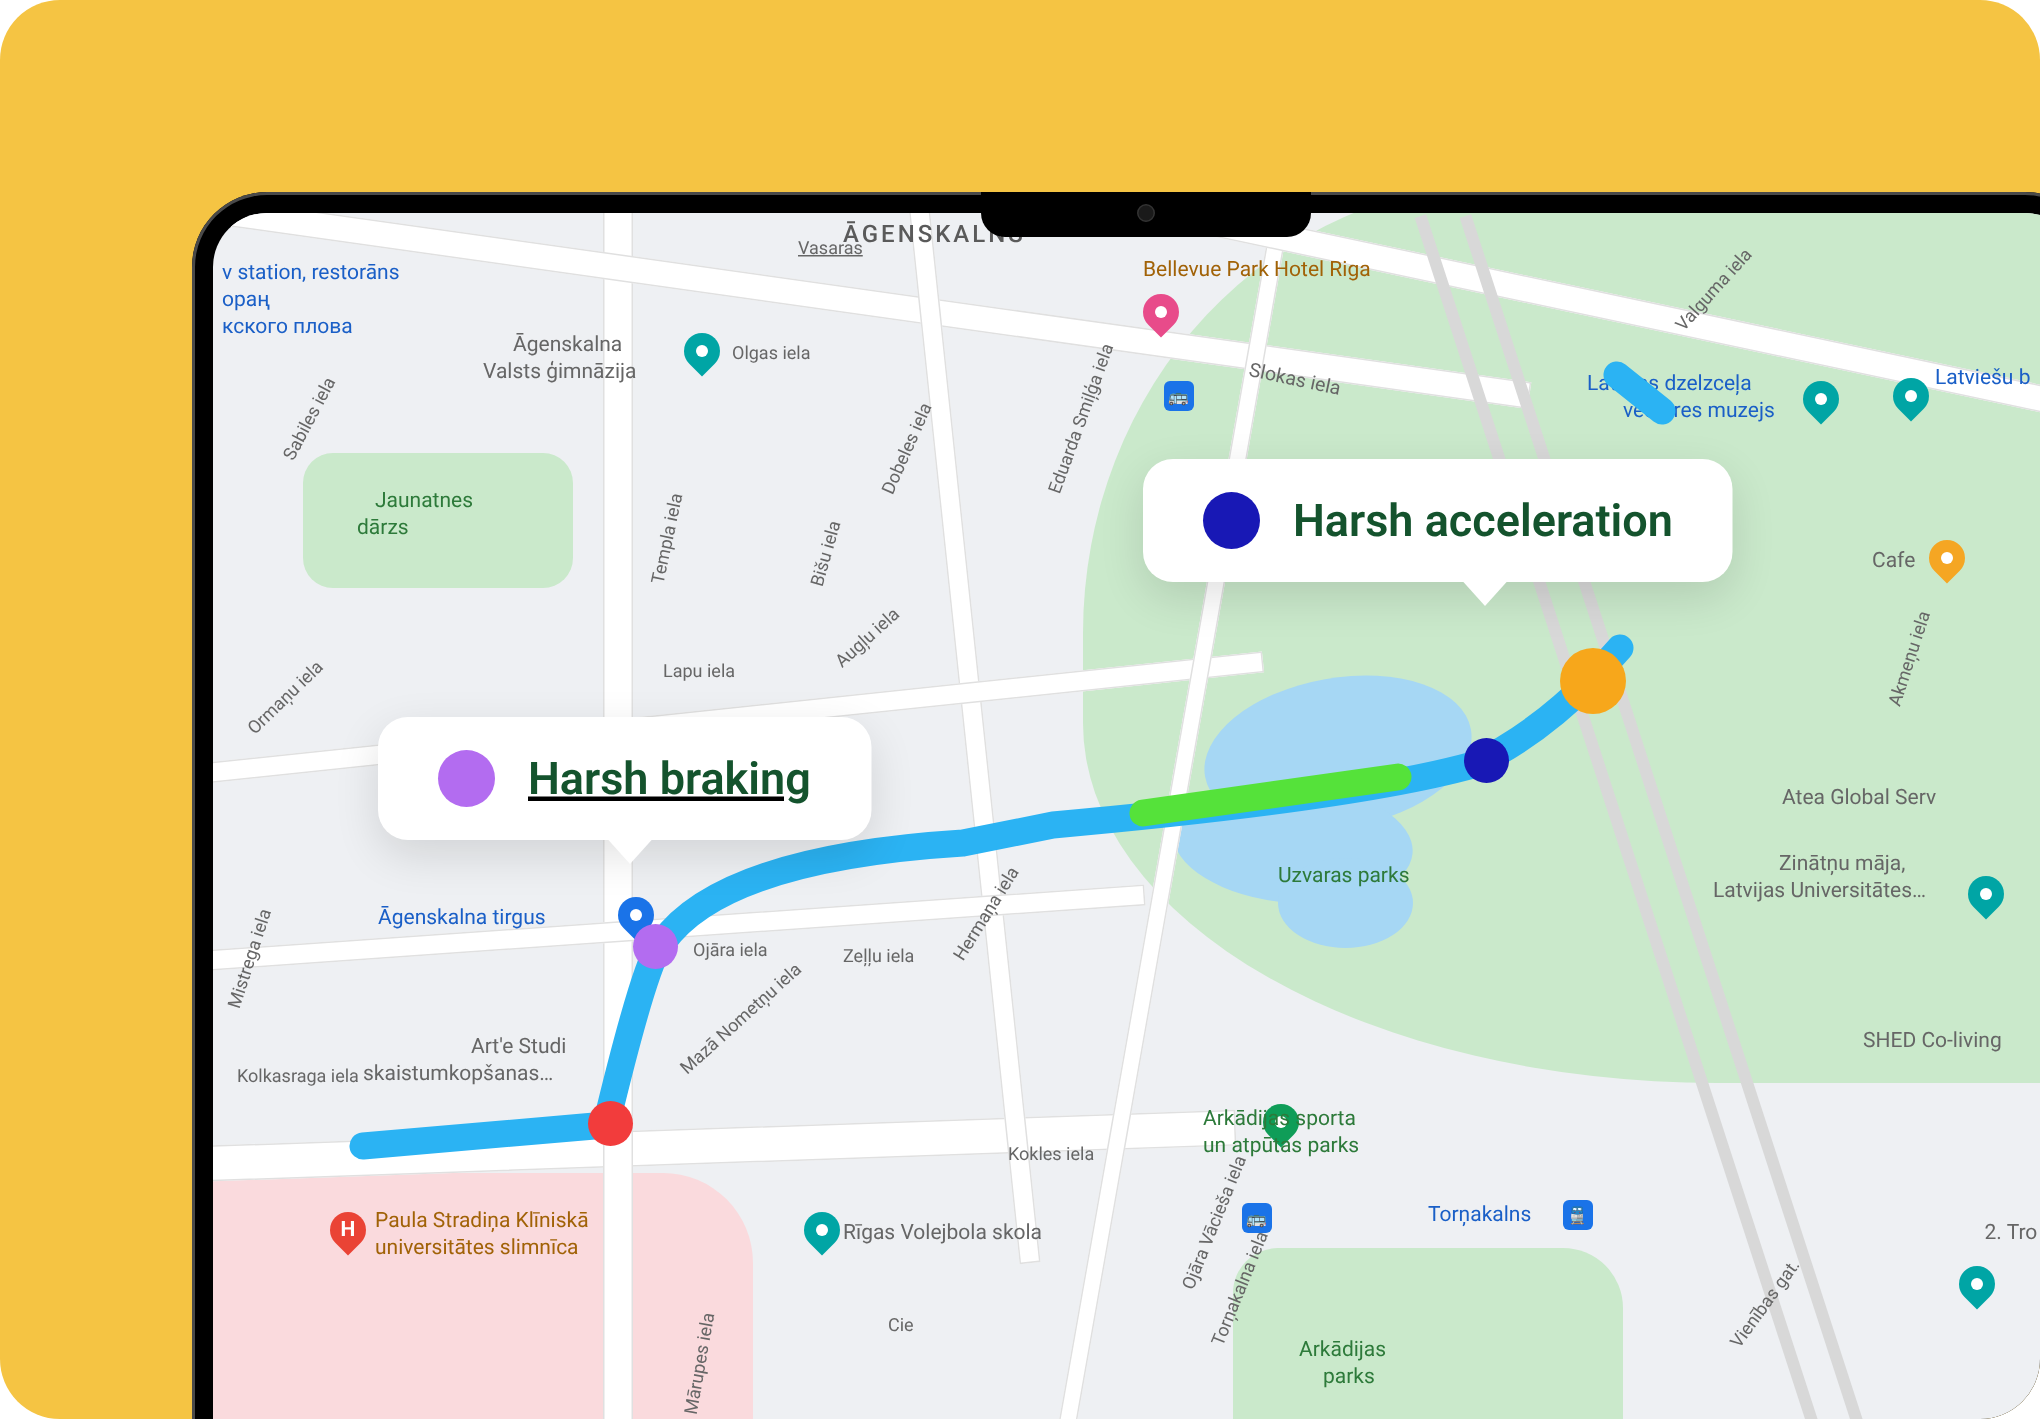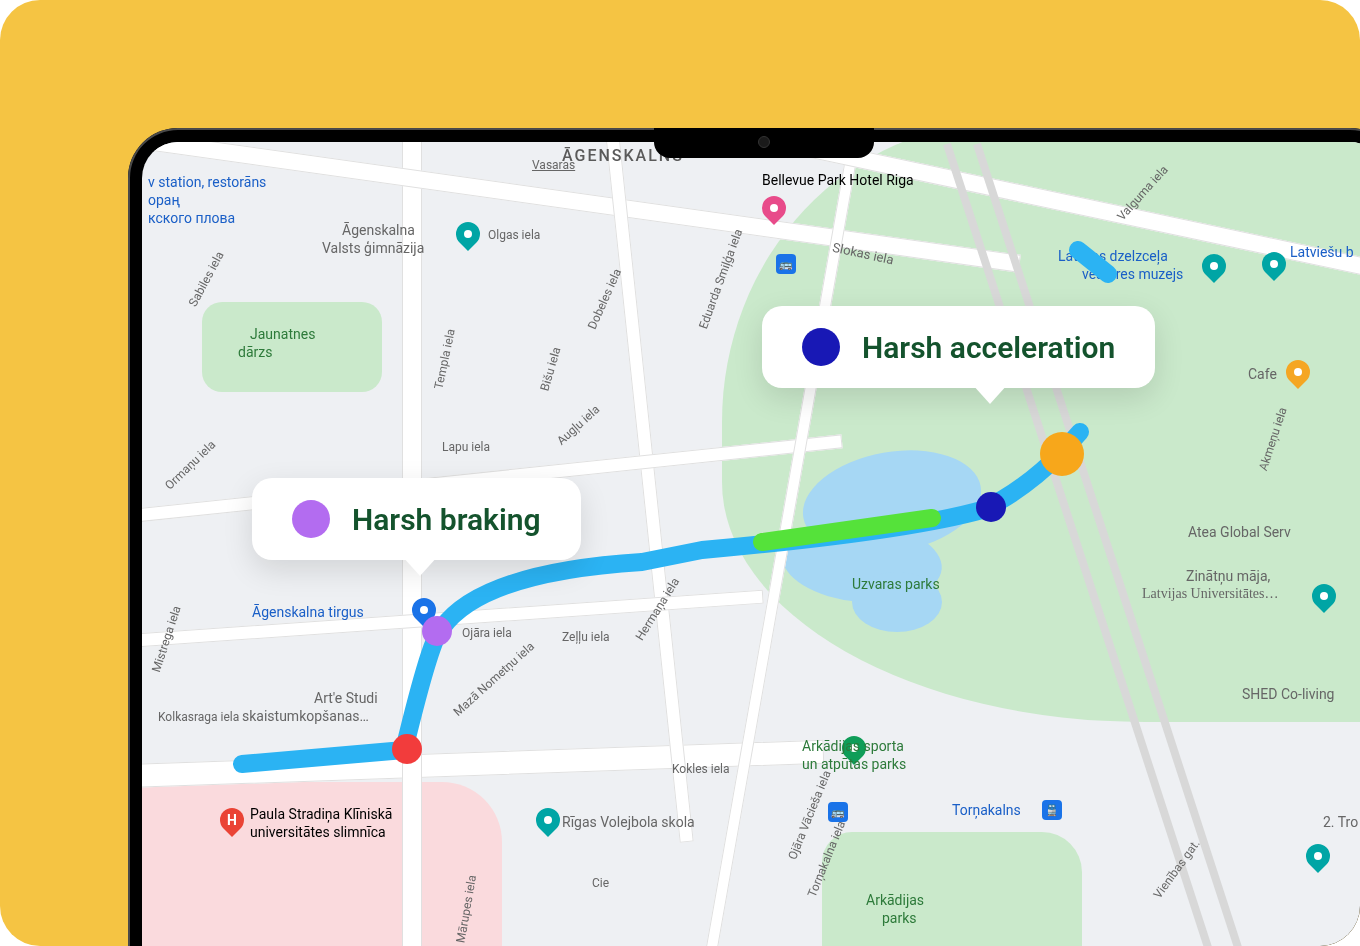--- a/index.html
+++ b/index.html
@@ -19,21 +19,21 @@
 .water1{position:absolute;left:660px;top:310px;width:180px;height:100px;background:#a6d7f4;border-radius:50%;transform:rotate(-10deg);}
 .water2{position:absolute;left:640px;top:380px;width:160px;height:80px;background:#a6d7f4;border-radius:50%;transform:rotate(5deg);}
 .water3{position:absolute;left:710px;top:430px;width:90px;height:60px;background:#a6d7f4;border-radius:50%;}
 
 .road{position:absolute;background:#fff;border:1px solid #e0e0e0;}
 .rail{position:absolute;background:#d8d8d8;}
 
 .label{position:absolute;font-size:14px;color:#666;white-space:nowrap;}
 .label.park{color:#2d7a3a;}
 .label.blue{color:#1a5fc7;}
-.label.hotel{color:#000000;}
+.label.hotel{color:#a16207;}
 .label.district{color:#5a5a5a;font-size:16px;letter-spacing:2px;font-weight:500;}
 
 .poi{position:absolute;width:24px;height:24px;border-radius:50% 50% 50% 0;transform:rotate(-45deg);display:flex;align-items:center;justify-content:center;}
 .poi.blue{background:#1a73e8;}
 .poi.green{background:#0f9d58;}
 .poi.pink{background:#e84b8a;}
 .poi.orange{background:#f5a623;}
 .poi.red{background:#ea4335;}
 .poi.teal{background:#00a5a5;}
 .poi-dot{width:8px;height:8px;background:#fff;border-radius:50%;transform:rotate(45deg);}
@@ -120,21 +120,21 @@
             <span class="poi-dot"></span>
           </div>
         <div class="label" style="left:1106px;top:224px;">Cafe</div>
 
         <div class="label" style="left:1046px;top:382px;">Atea Global Serv</div>
 
         <div class="poi teal" style="left:1170px;top:442px;">
             <span class="poi-dot"></span>
           </div>
         <div class="label" style="left:1044px;top:426px;text-align:right;">Zinātņu māja,</div>
-        <div class="label" style="left:1000px;top:444px;font-family:Liberation Serif, serif;">Latvijas Universitātes…</div>
+        <div class="label" style="left:1000px;top:444px;">Latvijas Universitātes…</div>
 
         <div class="label" style="left:1100px;top:544px;">SHED Co-living</div>
 
         <div class="label" style="left:1156px;top:672px;margin-left:25px;">2. Tro</div>
         <div class="poi teal" style="left:1164px;top:702px;">
             <span class="poi-dot"></span>
           </div>
 
         <div class="label park" style="left:710px;top:434px;">Uzvaras parks</div>
 
@@ -200,21 +200,21 @@
           <path d="M 100 622 L 262 608 Q 290 492 300 486 Q 340 430 500 420 L 560 408 Q 760 390 840 368 Q 880 350 920 310 L 938 290" stroke="#2BB3F3" stroke-width="18" fill="none" stroke-linecap="round" stroke-linejoin="round"></path>
           <path d="M 936 108 L 966 132" stroke="#2BB3F3" stroke-width="18" fill="none" stroke-linecap="round"></path>
           <path d="M 620 400 L 790 376" stroke="#55E23A" stroke-width="18" fill="none" stroke-linecap="round"></path>
         </svg>
 
         <div class="event-dot red" style="left:250px;top:592px;"></div>
         <div class="event-dot purple" style="left:280px;top:474px;"></div>
         <div class="event-dot navy" style="left:834px;top:350px;"></div>
         <div class="event-dot orange" style="left:898px;top:290px;"></div>
 
-        <div class="callout" style="left:110px;top:336px;">
+        <div class="callout" style="left:110px;top:336px;text-decoration:underline;">
           <div class="dot" style="background:#b36cf0;"></div>
           <div class="txt">Harsh braking</div>
           <div class="tail" style="left:150px;"></div>
         </div>
         <div class="callout" style="left:620px;top:164px;">
           <div class="dot" style="background:#1818b5;"></div>
           <div class="txt">Harsh acceleration</div>
           <div class="tail" style="left:210px;"></div>
         </div>
 

